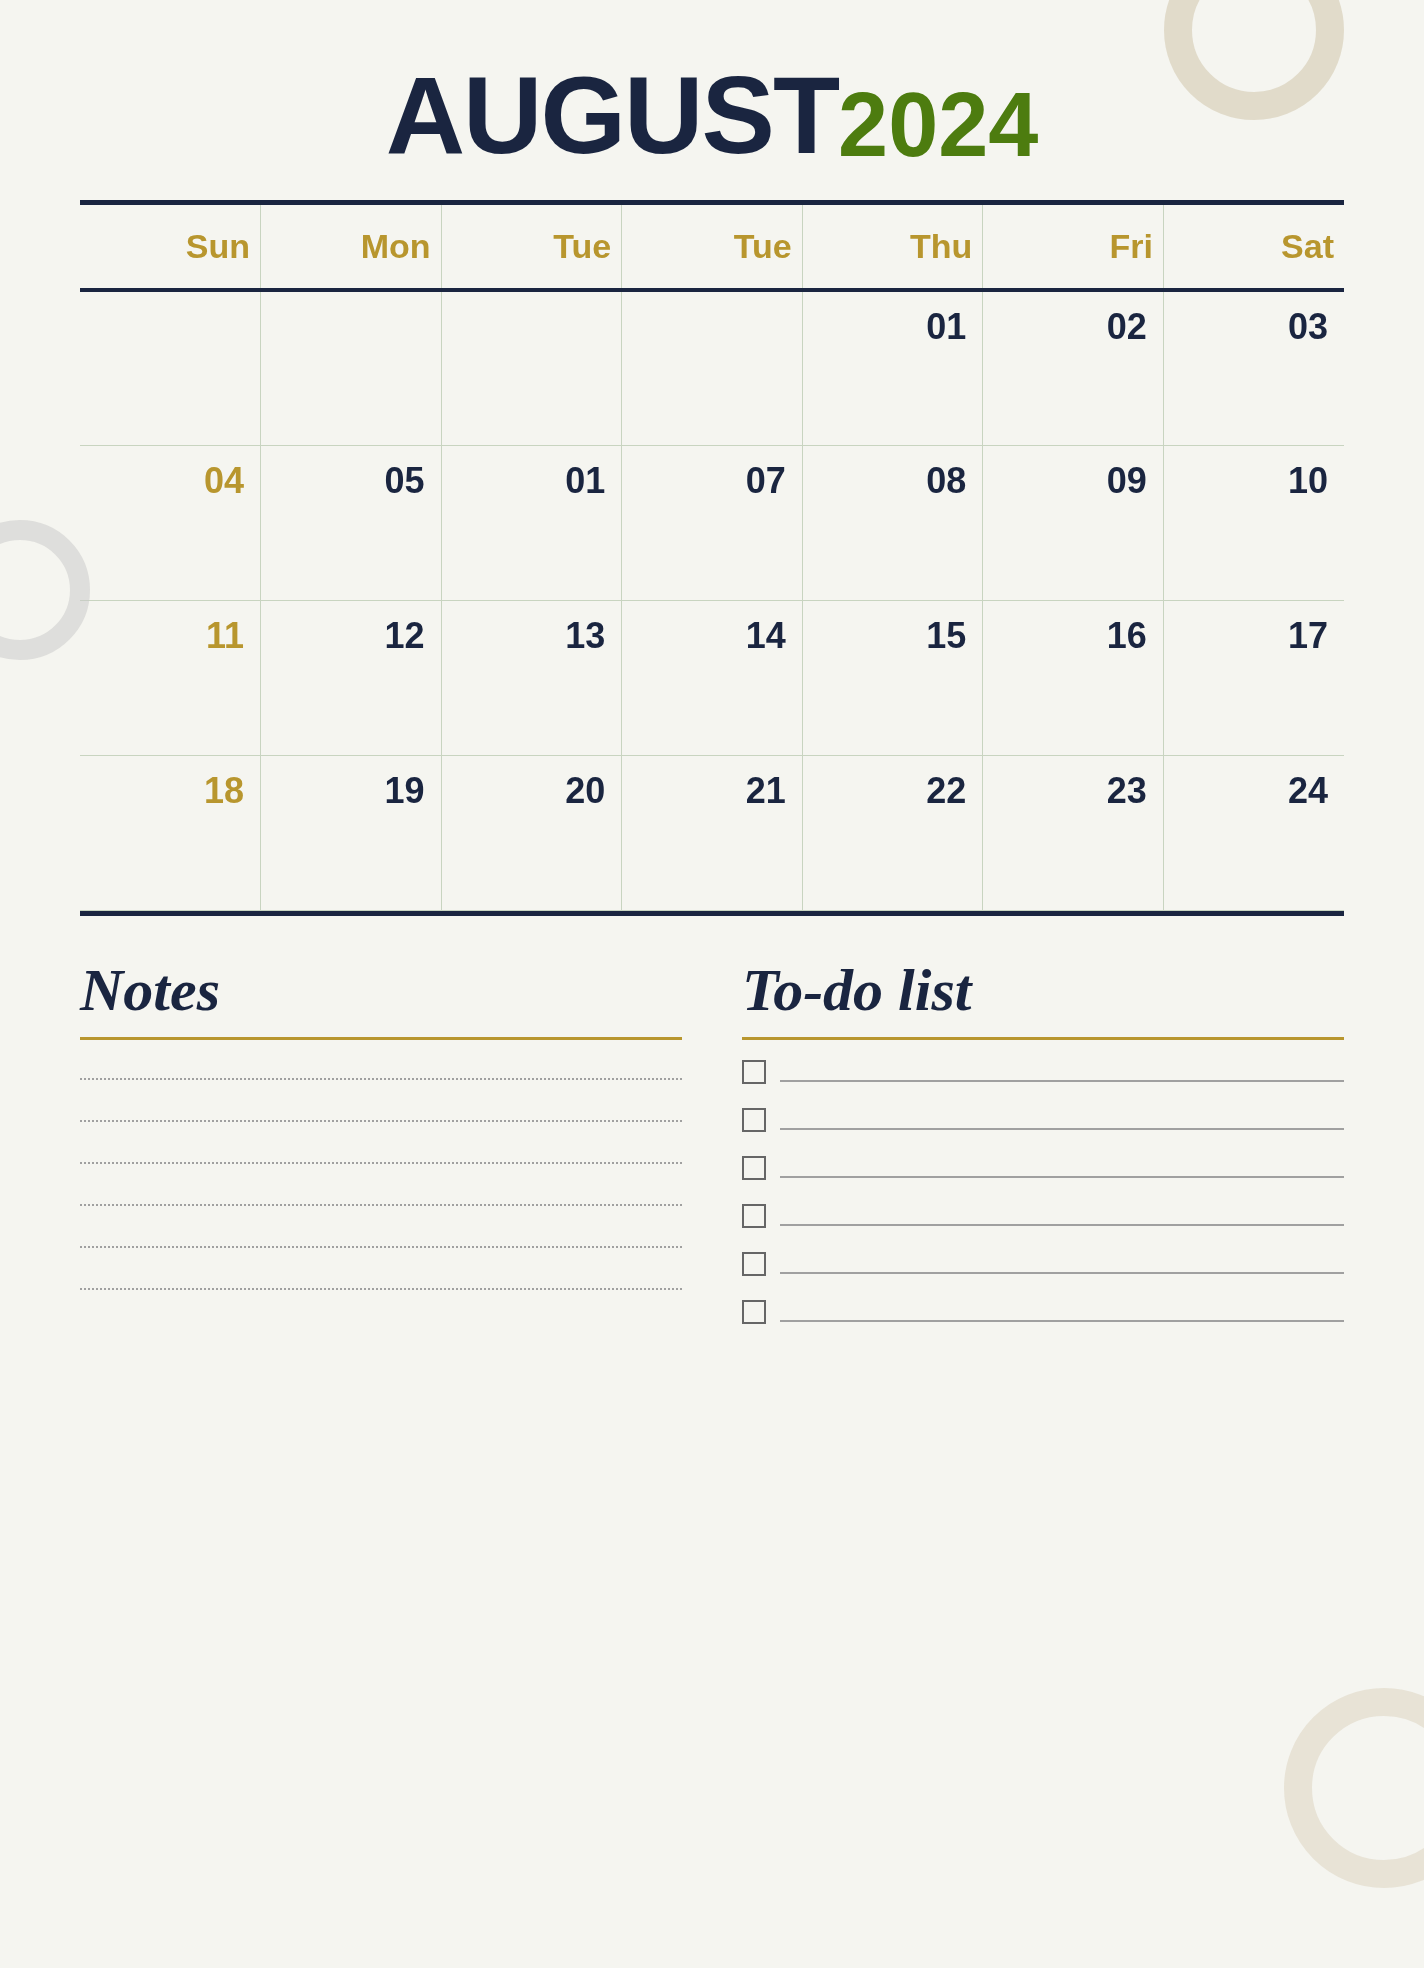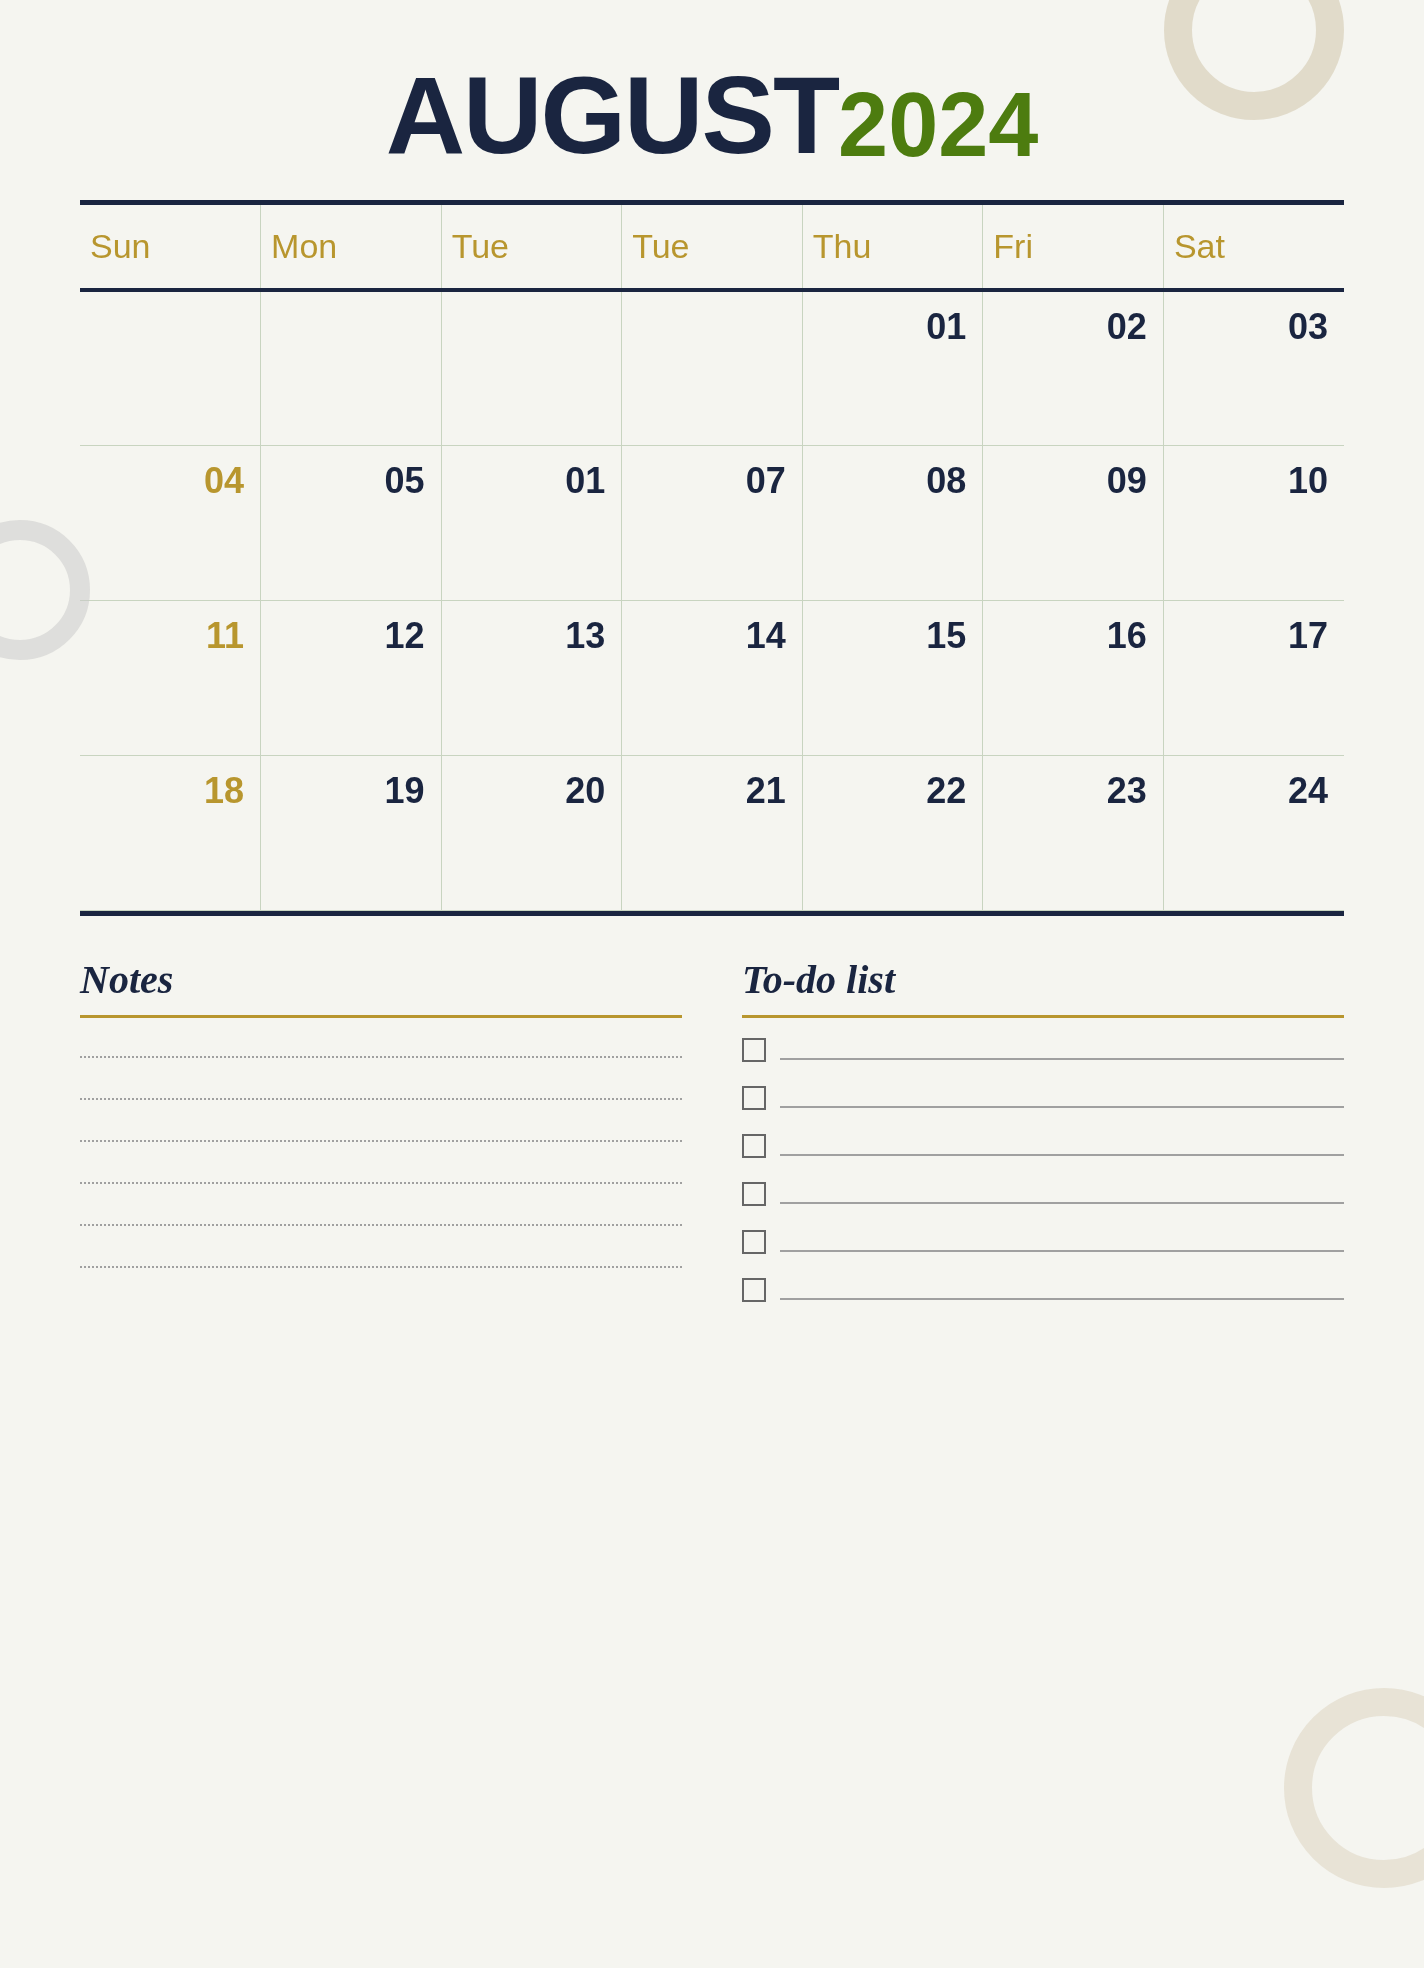--- a/index.html
+++ b/index.html
@@ -94,23 +94,23 @@
       background: #1a2540;
       margin-top: 0;
     }
 
     .calendar-table {
       width: 100%;
       border-collapse: collapse;
     }
 
     .day-header {
-      text-align: left;
+      text-align: right;
       font-size: 34px;
-      font-weight: 400;
+      font-weight: 700;
       color: #b8962e;
       padding: 22px 10px;
       border-right: 1px solid #c8d4c0;
     }
 
     .day-header:first-child {
       border-left: none;
     }
 
     .day-header:last-child {
@@ -164,21 +164,21 @@
 
     .notes-section {
       flex: 1;
     }
 
     .todo-section {
       flex: 1;
     }
 
     .section-title {
-      font-size: 40px;
+      font-size: 60px;
       font-style: italic;
       font-weight: 700;
       color: #1a2540;
       margin-bottom: 12px;
       font-family: Georgia, 'Times New Roman', serif;
     }
 
     .section-underline {
       height: 3px;
       background: #b8962e;

